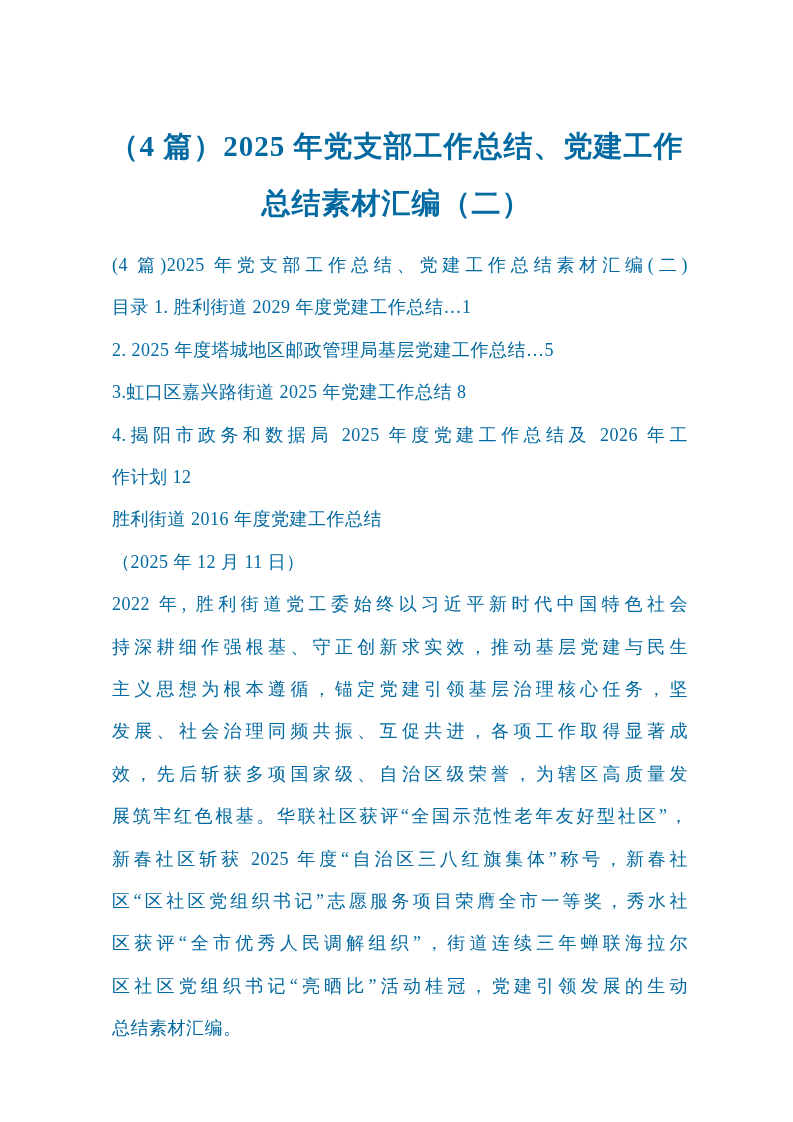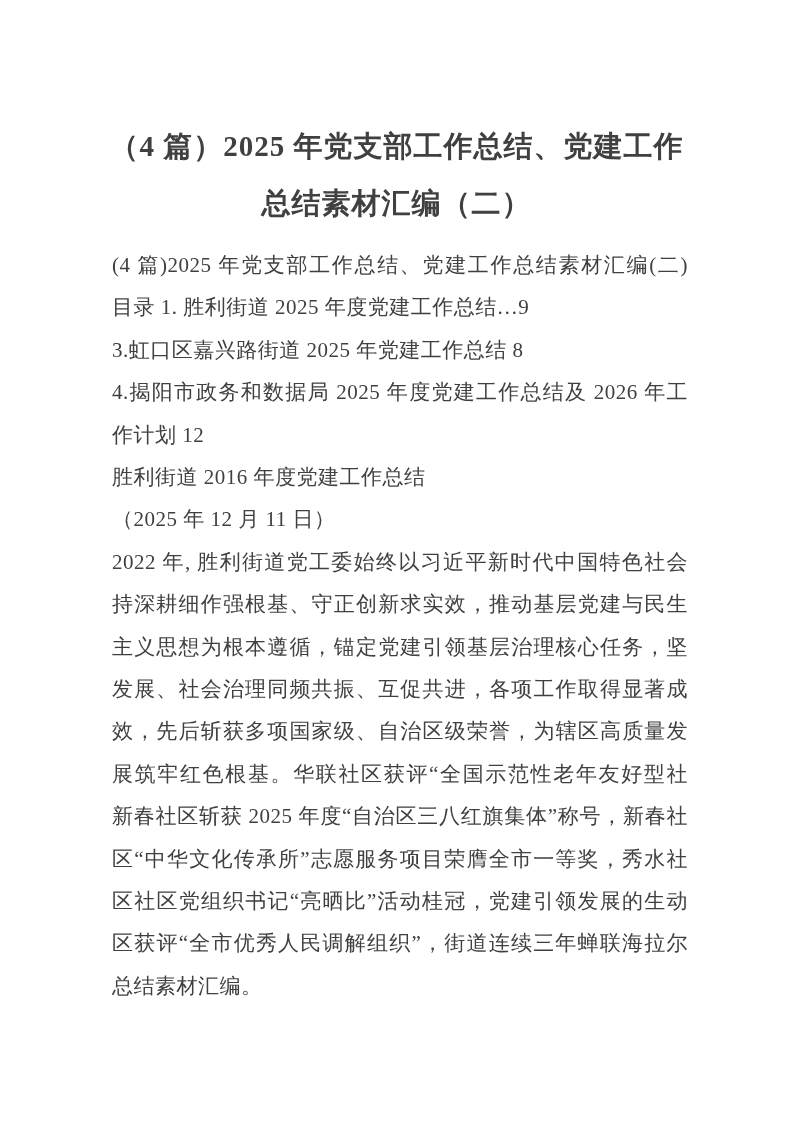--- a/index.html
+++ b/index.html
@@ -5,40 +5,40 @@
   html, body {
     margin: 0;
     padding: 0;
     background: #ffffff;
   }
   .page {
     position: relative;
     width: 793px;
     height: 1122px;
     background: #ffffff;
-    color: #404040;
+    color: #0369a1;
     font-family: "Liberation Serif", "DejaVu Serif", serif;
     overflow: hidden;
     box-sizing: border-box;
   }
   .doc-title {
     margin: 118px 100px 0 100px;
     font-size: 29px;
     font-weight: 700;
     line-height: 57px;
     text-align: center;
     letter-spacing: 1px;
   }
   .title-line {
     display: block;
     white-space: nowrap;
   }
   .doc-body {
     margin: 12px 105px 0 112px;
-    font-size: 21px;
+    font-size: 18px;
     line-height: 42.4px;
     letter-spacing: 0.5px;
   }
   .line {
     min-height: 42.4px;
     white-space: nowrap;
   }
   .line.full {
     white-space: normal;
     text-align: justify;
@@ -53,32 +53,33 @@
 
 <div class="page">
 
   <h1 class="doc-title">
     <span class="title-line">（4 篇）2025 年党支部工作总结、党建工作</span>
     <span class="title-line">总结素材汇编（二）</span>
   </h1>
 
   <div class="doc-body">
     <div class="line full">(4 篇)2025 年党支部工作总结、党建工作总结素材汇编(二)</div>
-    <div class="line">目录 1. 胜利街道 2025 年度党建工作总结…9</div>
+    <div class="line">目录 1. 胜利街道 2029 年度党建工作总结…1</div>
+    <div class="line">2. 2025 年度塔城地区邮政管理局基层党建工作总结…5</div>
     <div class="line">3.虹口区嘉兴路街道 2025 年党建工作总结 8</div>
     <div class="line full">4.揭阳市政务和数据局 2025 年度党建工作总结及 2026 年工</div>
     <div class="line">作计划 12</div>
     <div class="line">胜利街道 2016 年度党建工作总结</div>
     <div class="line">（2025 年 12 月 11 日）</div>
     <div class="line full">2022 年, 胜利街道党工委始终以习近平新时代中国特色社会</div>
     <div class="line full">持深耕细作强根基、守正创新求实效，推动基层党建与民生</div>
     <div class="line full">主义思想为根本遵循，锚定党建引领基层治理核心任务，坚</div>
     <div class="line full">发展、社会治理同频共振、互促共进，各项工作取得显著成</div>
     <div class="line full">效，先后斩获多项国家级、自治区级荣誉，为辖区高质量发</div>
     <div class="line full">展筑牢红色根基。华联社区获评“全国示范性老年友好型社区”，</div>
     <div class="line full">新春社区斩获 2025 年度“自治区三八红旗集体”称号，新春社</div>
-    <div class="line full">区“中华文化传承所”志愿服务项目荣膺全市一等奖，秀水社</div>
+    <div class="line full">区“区社区党组织书记”志愿服务项目荣膺全市一等奖，秀水社</div>
+    <div class="line full">区获评“全市优秀人民调解组织”，街道连续三年蝉联海拉尔</div>
     <div class="line full">区社区党组织书记“亮晒比”活动桂冠，党建引领发展的生动</div>
-    <div class="line full">区获评“全市优秀人民调解组织”，街道连续三年蝉联海拉尔</div>
     <div class="line">总结素材汇编。</div>
   </div>
 
 </div>
 
 </body></html>

